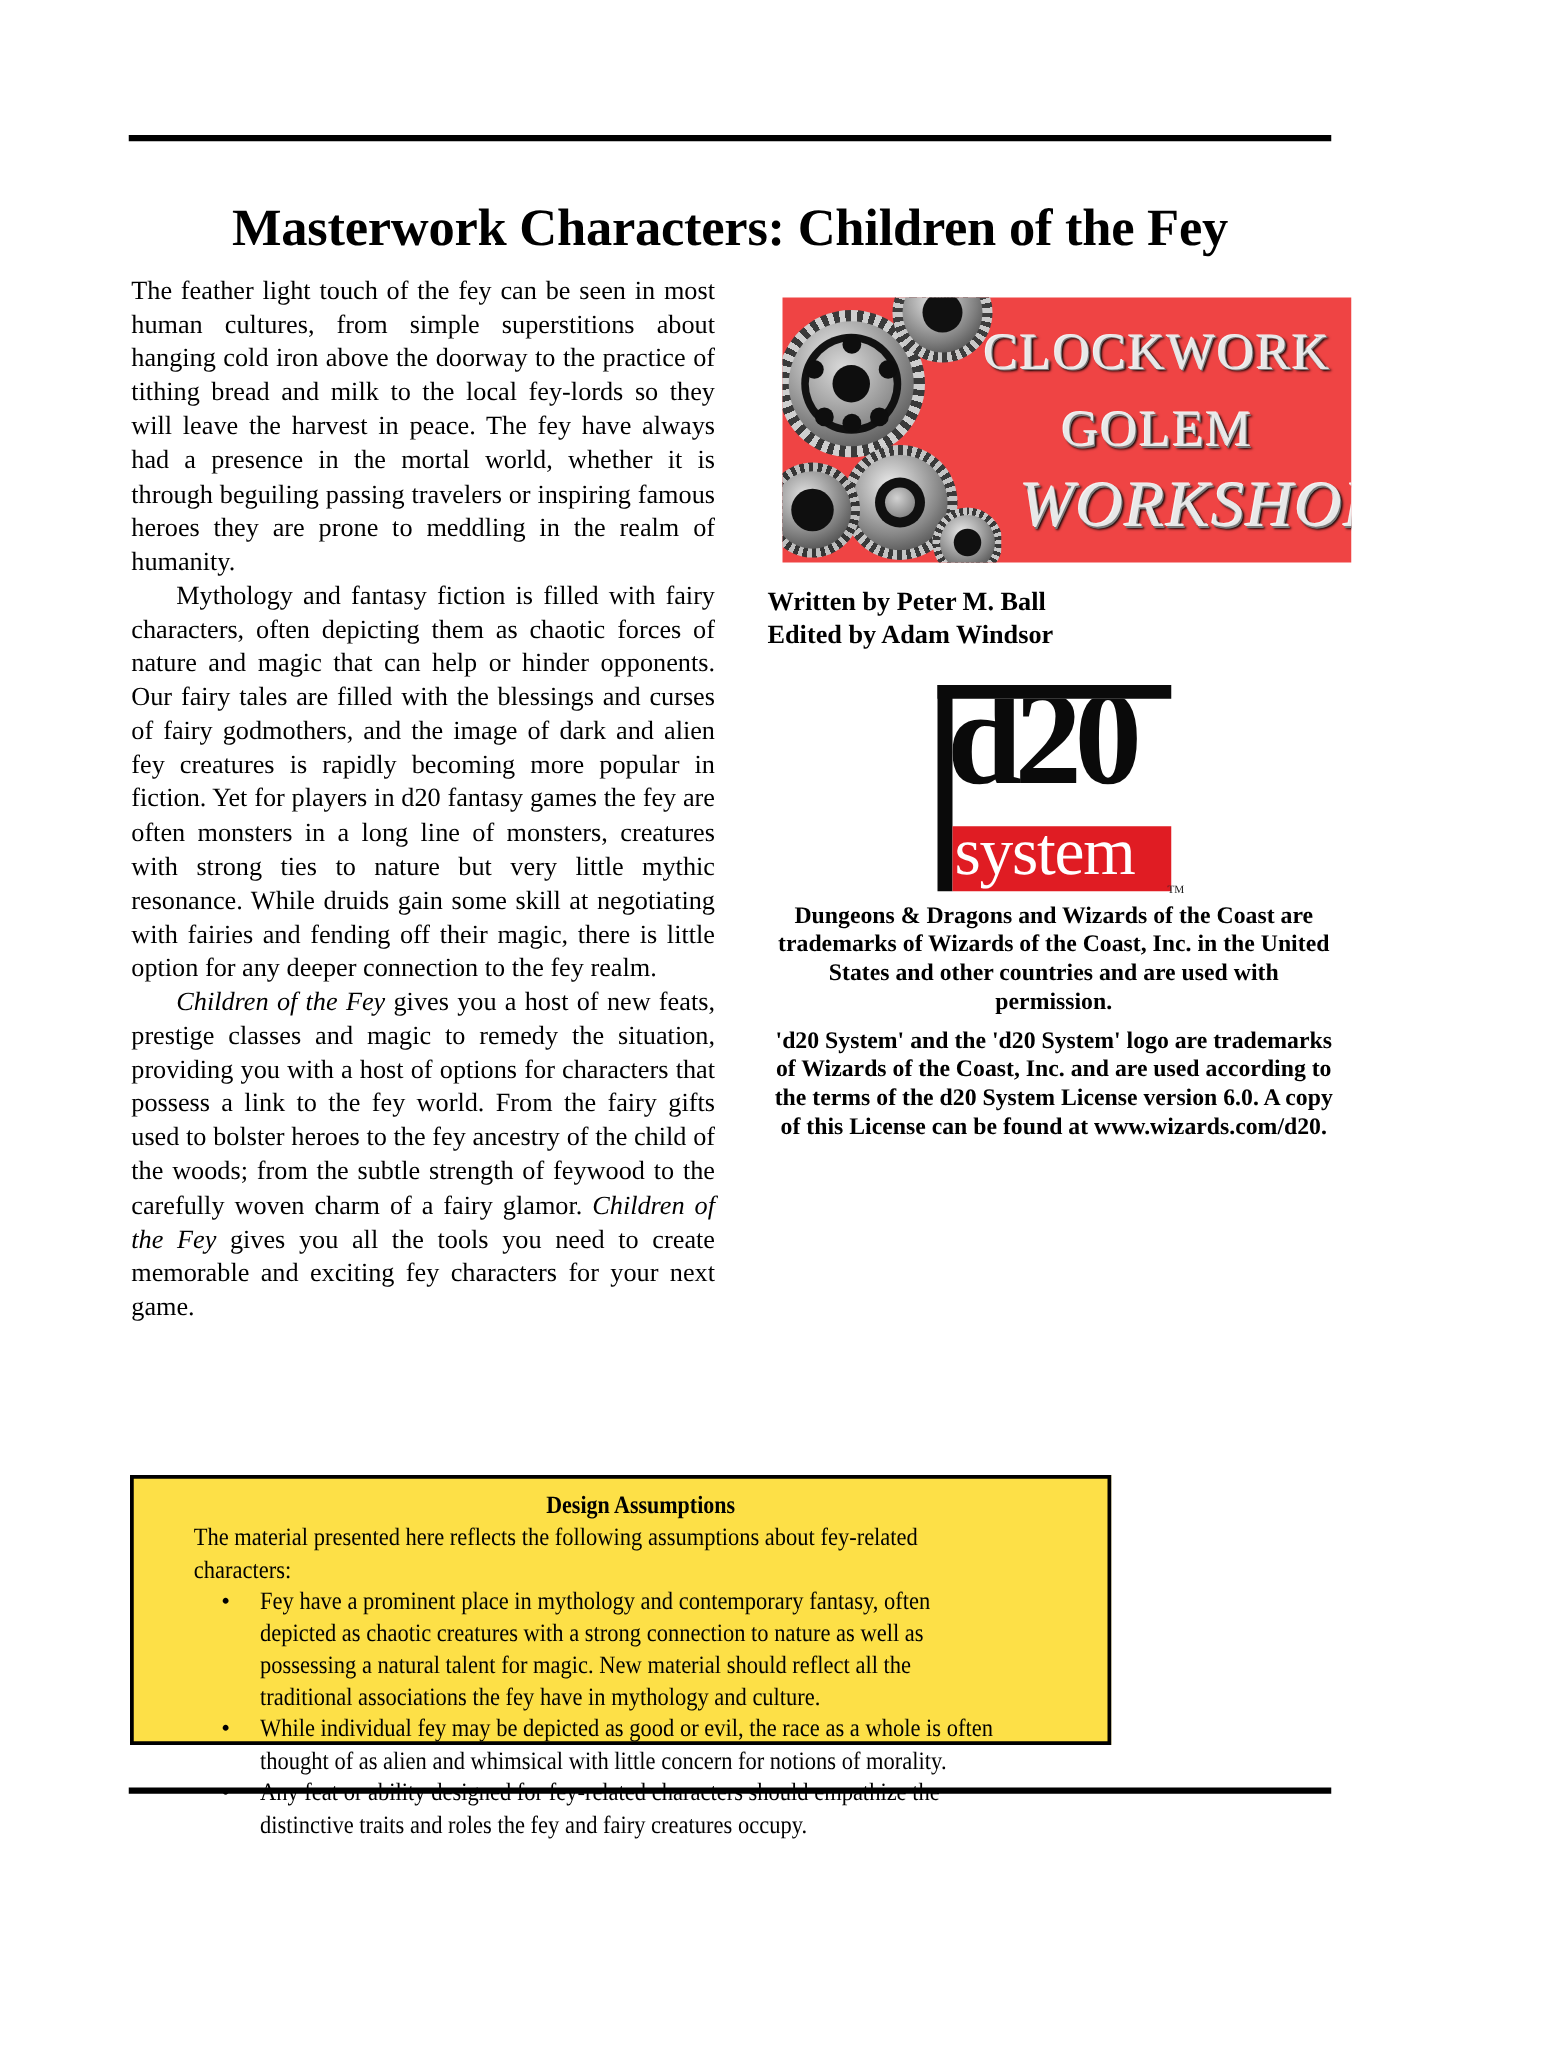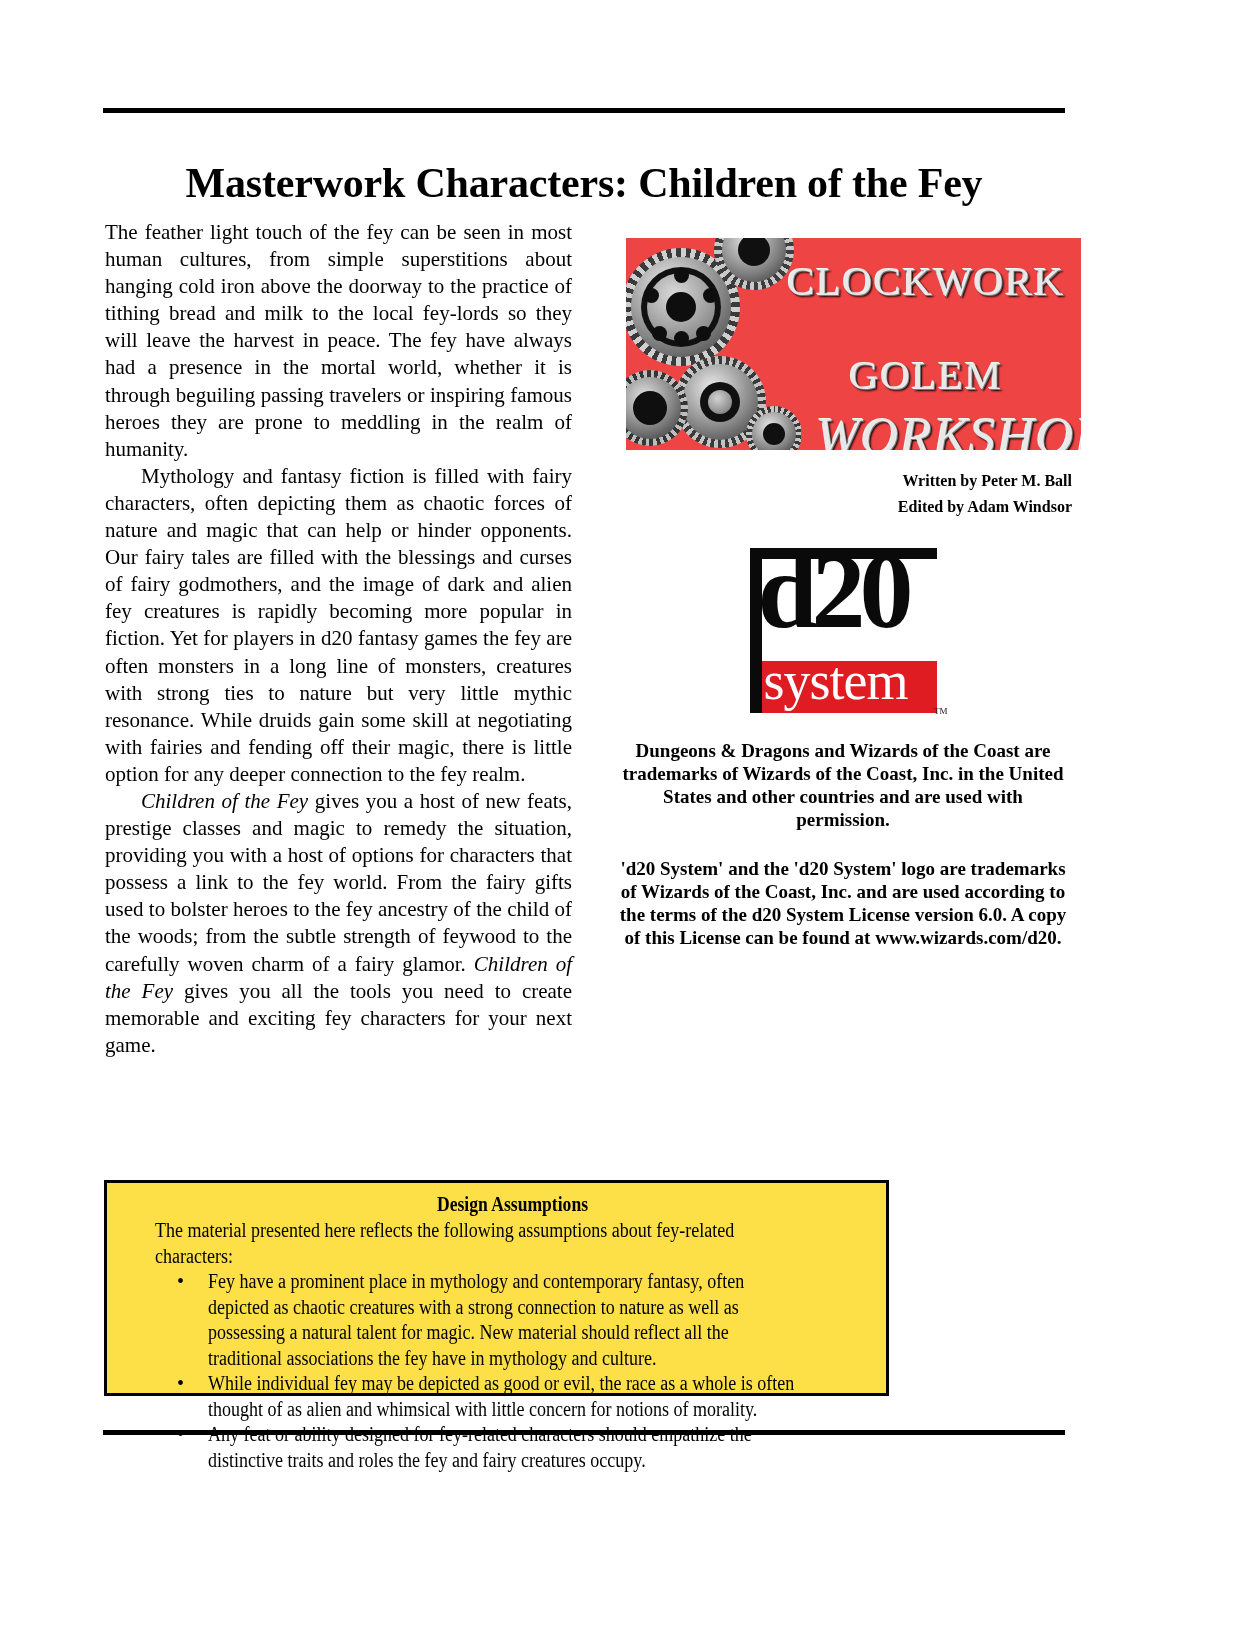--- a/index.html
+++ b/index.html
@@ -108,28 +108,28 @@
     text-align: center;
   }
   .cgw-line {
     font-size: 41px;
     line-height: 62px;
     letter-spacing: 1.5px;
     text-shadow: 1px 1px 0 #787878, 2px 2px 2px #000, -1px -1px 0 #f4f4f4;
     white-space: nowrap;
   }
   .cgw-line.l1 { font-size: 41px; }
-  .cgw-line.l2 { font-size: 41px; margin-top: 32px; }
+  .cgw-line.l2 { font-size: 41px; }
   .cgw-line.l3 { font-size: 52px; padding-left: 40px; font-style: italic; }
 
   
   .credits {
     margin-top: 18px;
-    text-align: right;
-    font-size: 16px;
+    text-align: left;
+    font-size: 21px;
     font-weight: bold;
     line-height: 26px;
   }
 
   
   .d20-wrap {
     margin-top: 28px;
     display: flex;
     justify-content: center;
   }
@@ -183,21 +183,21 @@
     font-size: 9px;
     color: #222;
   }
 
   
   .legal {
     text-align: center;
     font-size: 19px;
     font-weight: bold;
     line-height: 23px;
-    margin-top: 26px;
+    margin-top: 8px;
     padding: 0 4px;
   }
   .legal.first { margin-top: 52px; }
 
   
   .assump-box {
     position: absolute;
     left: 104px;
     top: 1180px;
     width: 785px;

